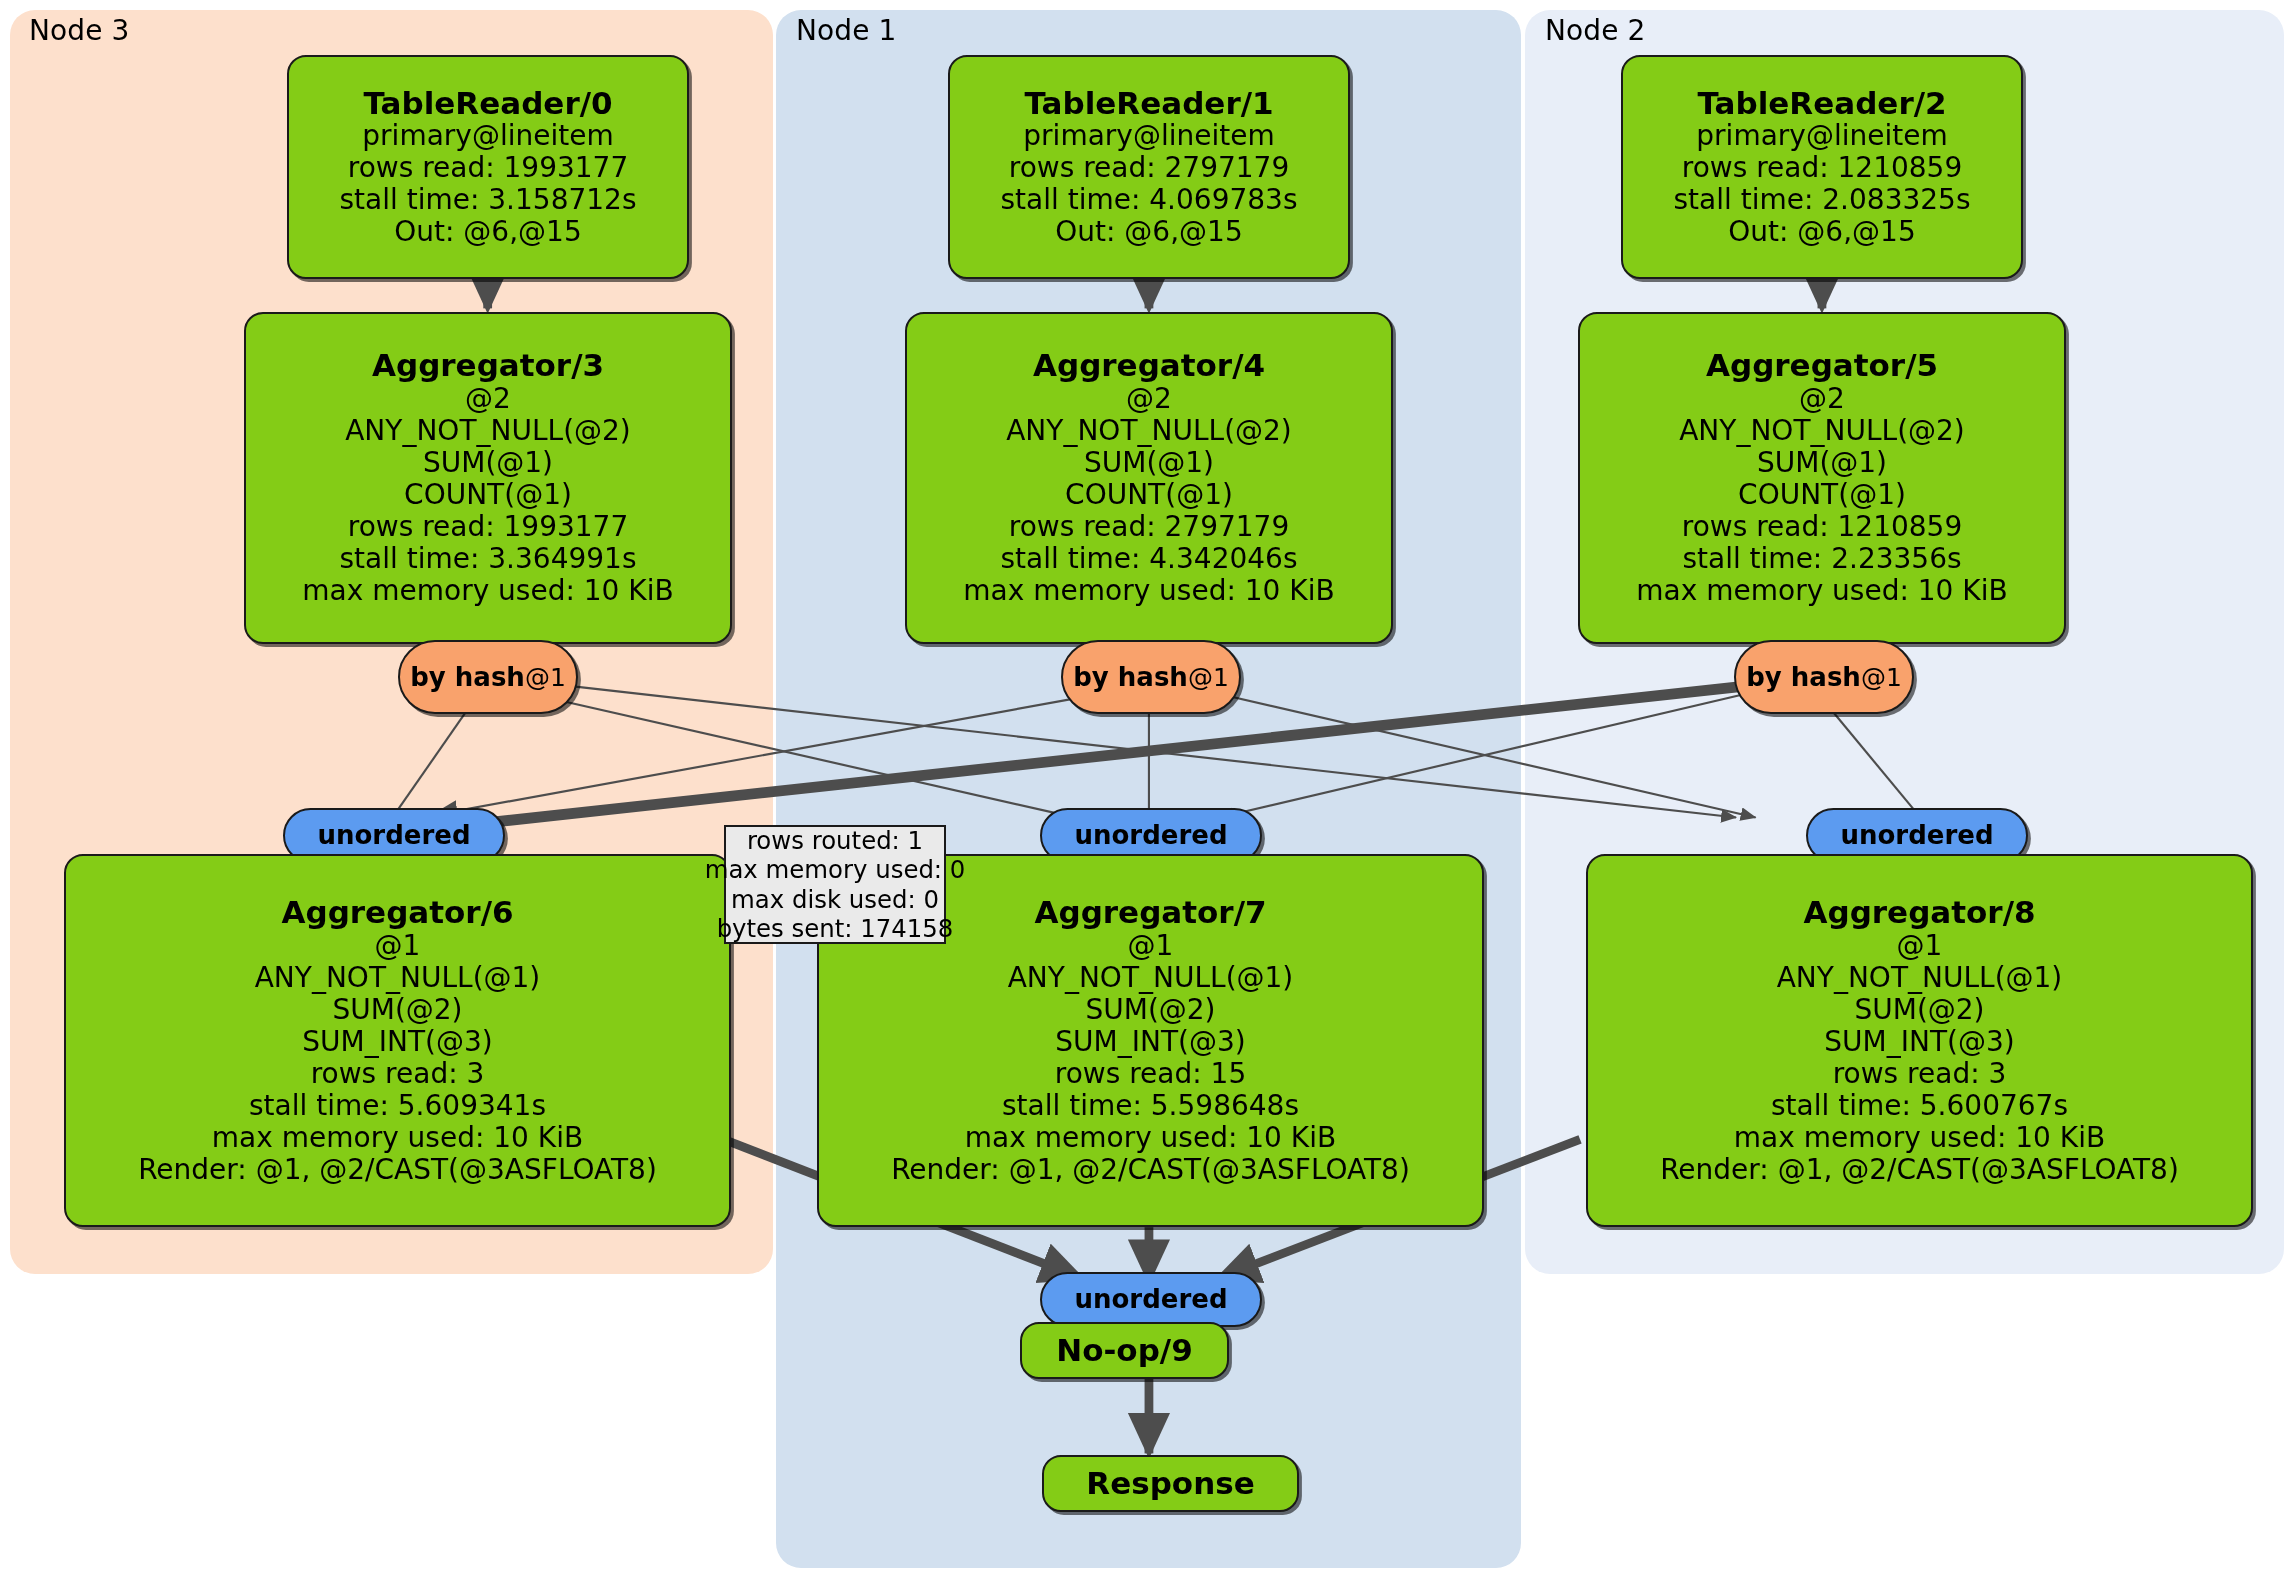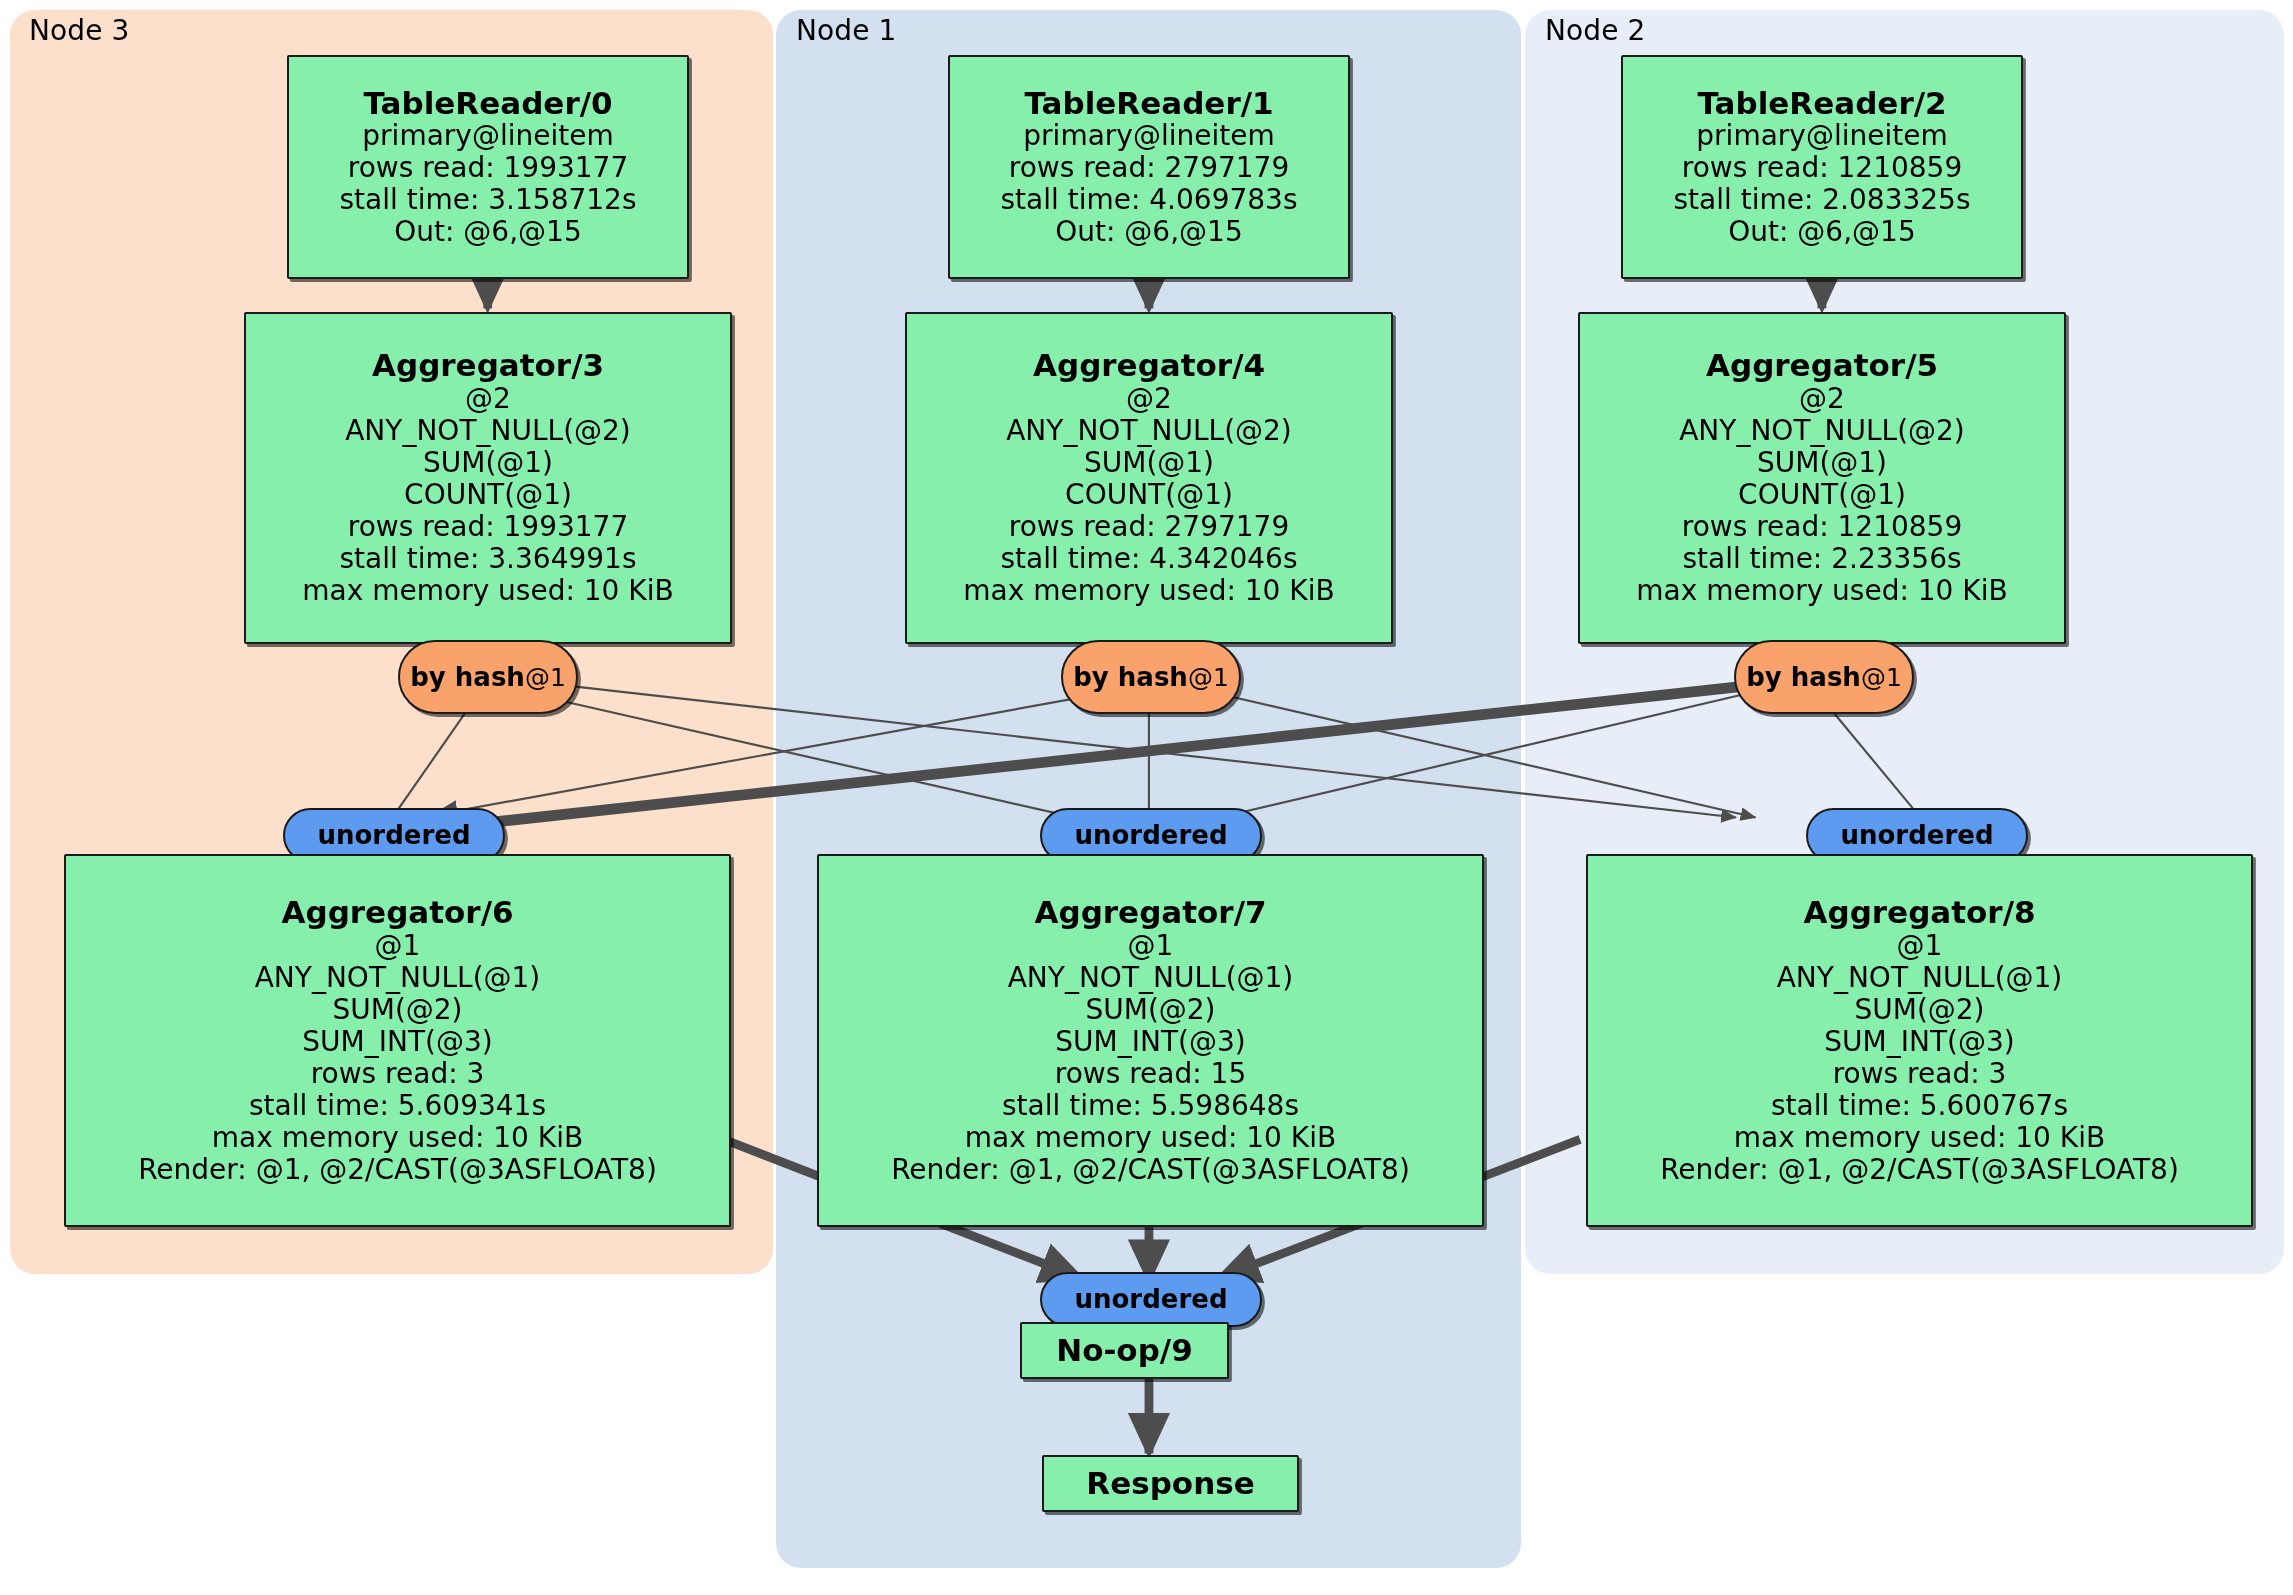--- a/index.html
+++ b/index.html
@@ -10,21 +10,21 @@
 
   
   .cluster{position:absolute;border-radius:25px;}
   .cluster-label{position:absolute;font-size:28px;color:#000;
                  font-family:"DejaVu Sans","Liberation Sans",sans-serif;
                  letter-spacing:0.1px;white-space:nowrap;}
 
   
   .node{position:absolute;box-sizing:border-box;text-align:center;
         display:flex;flex-direction:column;justify-content:center;align-items:center;}
-  .nbox{background:#86efac;border:2.4px solid #1a1a1a;border-radius:2px;
+  .nbox{background:#84cc16;border:2.4px solid #1a1a1a;border-radius:19px;
         box-shadow:2.9px 2.9px 0 rgba(0,0,0,.55);}
   .nbox .ttl{font-weight:bold;font-size:31px;line-height:1.12;color:#000;}
   .nbox .ln{font-size:28px;line-height:1.145;color:#000;white-space:nowrap;}
 
   .pill{border-radius:974px;border:2.4px solid #1a1a1a;
         box-shadow:2.9px 2.9px 0 rgba(0,0,0,.55);
         display:flex;justify-content:center;align-items:center;}
   .pill.hash{background:#F9A26C;}
   .pill.unord{background:#5C9BF0;}
   .pill .ttl{font-weight:bold;font-size:26px;line-height:1.1;color:#000;}
@@ -202,20 +202,26 @@
     <div class="ln">@1</div>
     <div class="ln">ANY_NOT_NULL(@1)</div>
     <div class="ln">SUM(@2)</div>
     <div class="ln">SUM_INT(@3)</div>
     <div class="ln">rows read: 3</div>
     <div class="ln">stall time: 5.600767s</div>
     <div class="ln">max memory used: 10 KiB</div>
     <div class="ln">Render: @1, @2/CAST(@3ASFLOAT8)</div>
   </div>
 
+  <div class="tipbox" style="left:724px;top:825px;width:222px;height:119px;">
+    <div class="ln">rows routed: 1</div>
+    <div class="ln">max memory used: 0</div>
+    <div class="ln">max disk used: 0</div>
+    <div class="ln">bytes sent: 174158</div>
+  </div>
 
   <div class="pill unord" style="position:absolute;left:1040px;top:1272px;width:218px;height:51px;">
     <div class="ttl">unordered</div>
   </div>
 
   <div class="node nbox simplebox" style="left:1020px;top:1322px;width:209px;height:57px;">
     <div class="ttl">No-op/9</div>
   </div>
 
   <div class="node nbox simplebox" style="left:1020px;top:1455px;width:257px;height:57px;margin-left:22px;">

